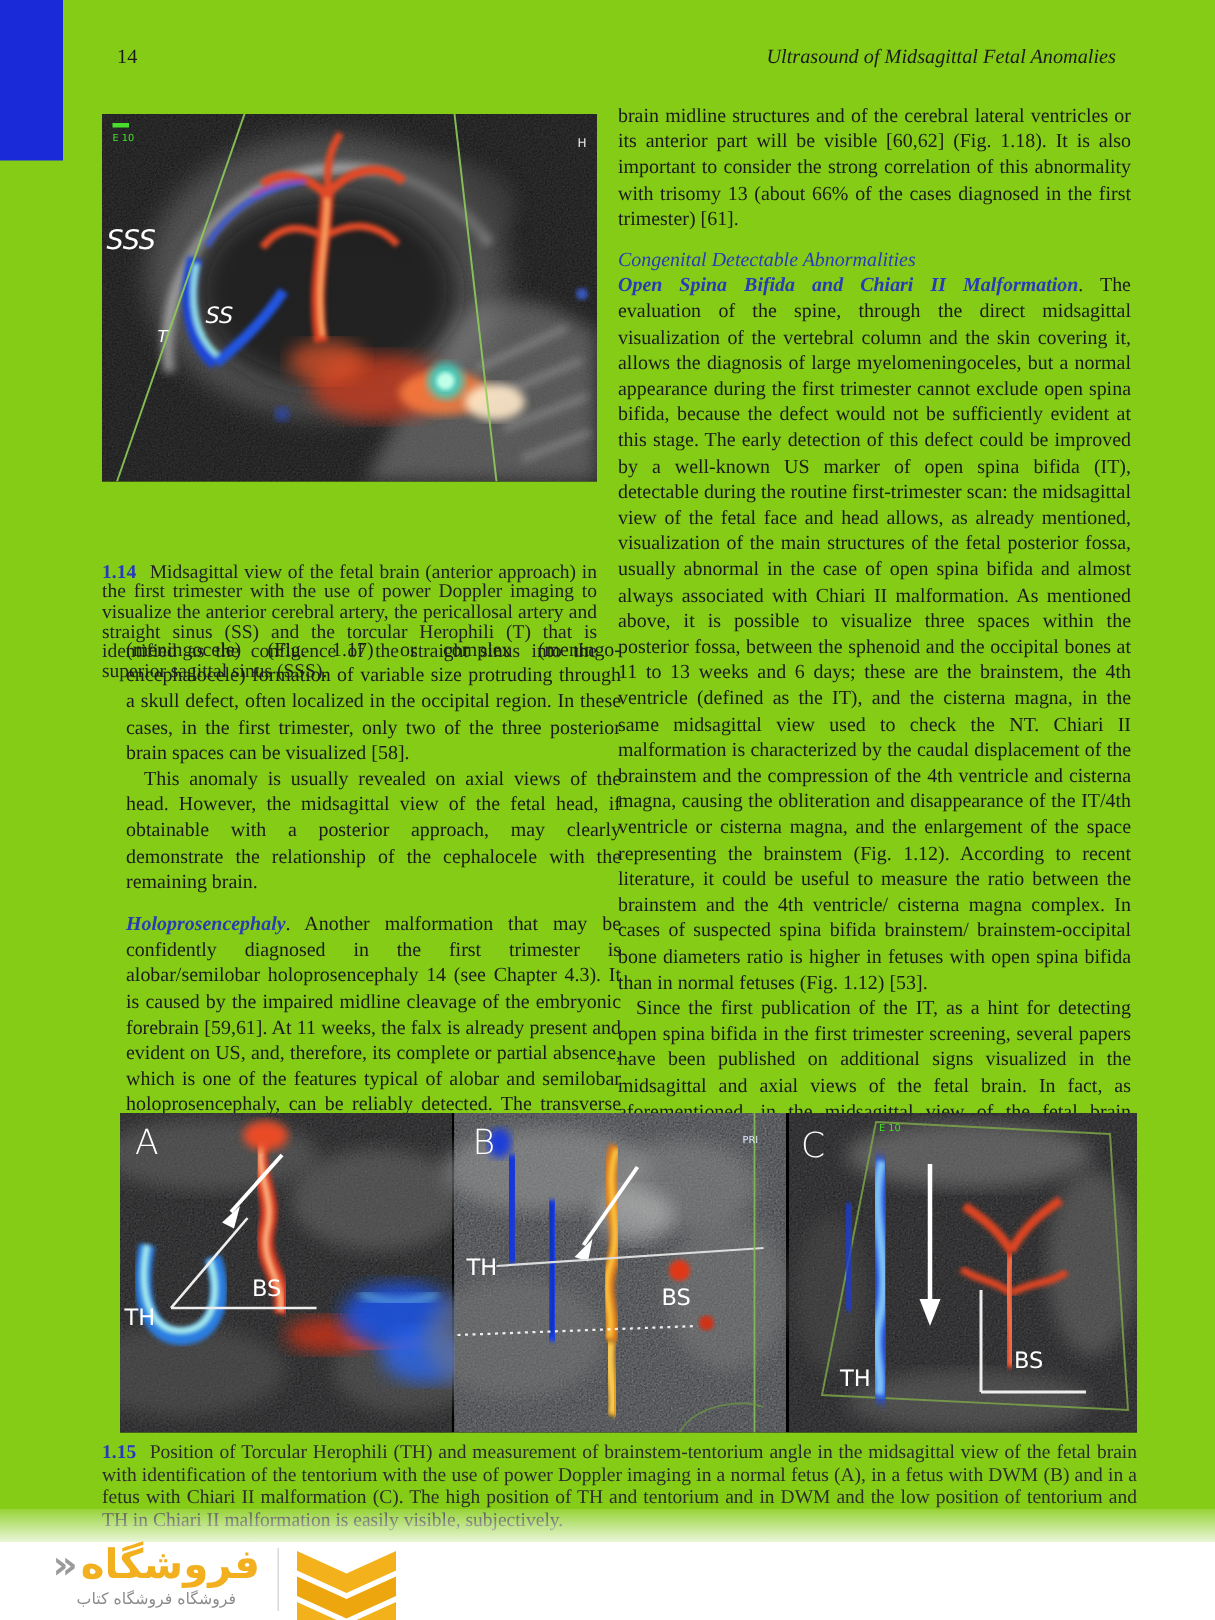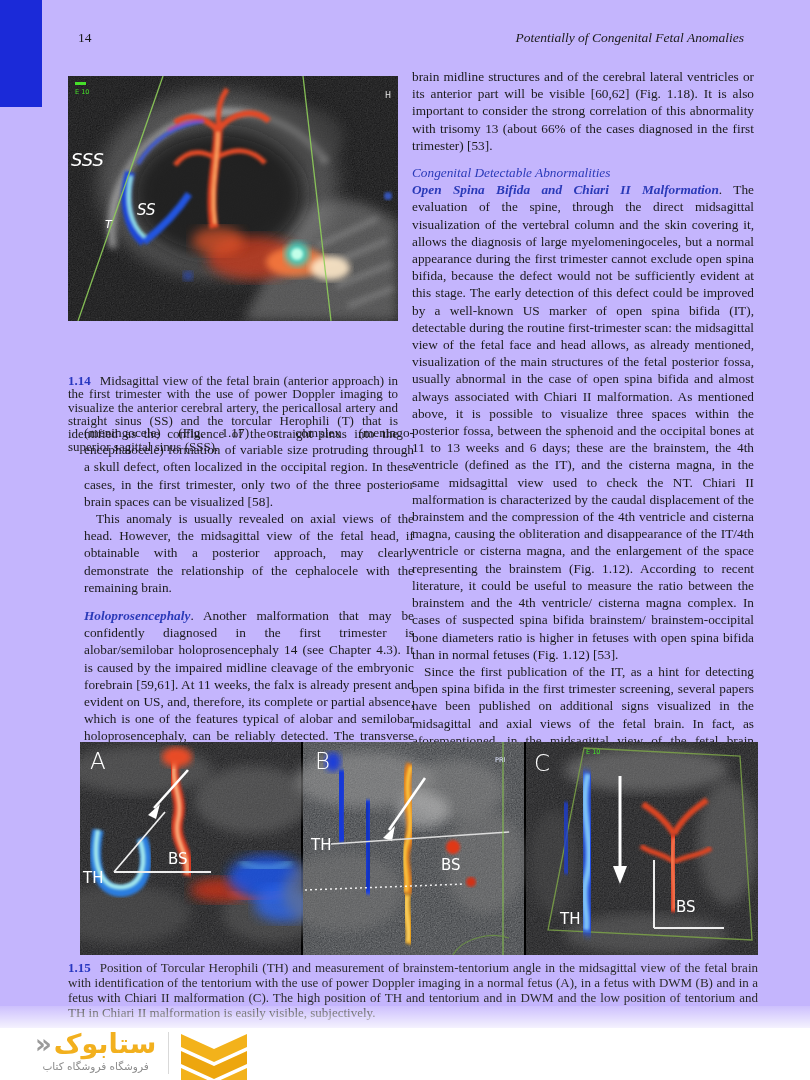--- a/index.html
+++ b/index.html
@@ -1,18 +1,18 @@
 <!DOCTYPE html>
 <html><head>
 <meta charset="utf-8">
 <style>
   html,body{margin:0;padding:0;background:#e8e8e8;}
   .page{
     position:relative;width:810px;height:1080px;margin:0 auto;
-    background:#c4b5fd;overflow:hidden;
+    background:#84cc16;overflow:hidden;
     font-family:"Liberation Serif","DejaVu Serif",serif;
     color:#1b1b1b;
   }
   
   .corner-mark{position:absolute;left:0;top:0;width:42px;height:107px;background:#1b2ad8;}
   
   .page-num{position:absolute;left:78px;top:30px;font-size:13.5px;}
   .running-title{position:absolute;right:66px;top:30px;font-size:13.5px;font-style:italic;text-align:right;}
   
   .fig14{position:absolute;left:68px;top:76px;width:330px;height:245px;background:#050505;z-index:3;}
@@ -59,21 +59,21 @@
   .osd-white{fill:#dfe4ff;font-size:6.5px;}
 </style>
 </head>
 <body>
 
 <div class="page">
 
   <div class="corner-mark"></div>
 
   <div class="page-num">14</div>
-  <div class="running-title">Potentially of Congenital Fetal Anomalies</div>
+  <div class="running-title">Ultrasound of Midsagittal Fetal Anomalies</div>
 
   <div class="fig14">
     <svg width="330" height="245" viewBox="0 0 330 245">
       <defs>
         <filter id="b1">
             <feGaussianBlur stdDeviation="1.5"></feGaussianBlur>
           </filter>
         <filter id="b3">
             <feGaussianBlur stdDeviation="3"></feGaussianBlur>
           </filter>
@@ -144,21 +144,21 @@
     <span class="capnum">1.14</span><span>Midsagittal view of the fetal brain (anterior approach) in the first trimester with the use of power Doppler imaging to visualize the anterior cerebral artery, the pericallosal artery and straight sinus (SS) and the torcular Herophili (T) that is identified as the confluence of the straight sinus into the superior sagittal sinus (SSS).</span>
   </div>
 
   <section class="col col-left">
     <p>(meningocele) (Fig. 1.17) or complex (meningo-encephalocele) formation of variable size protruding through a skull defect, often localized in the occipital region. In these cases, in the first trimester, only two of the three posterior brain spaces can be visualized [58].</p>
     <p class="indent">This anomaly is usually revealed on axial views of the head. However, the midsagittal view of the fetal head, if obtainable with a posterior approach, may clearly demonstrate the relationship of the cephalocele with the remaining brain.</p>
     <p class="gap-above"><span class="blue-italic">Holoprosencephaly</span><span>. Another malformation that may be confidently diagnosed in the first trimester is alobar/semilobar holoprosencephaly 14 (see Chapter 4.3). It is caused by the impaired midline cleavage of the embryonic forebrain [59,61]. At 11 weeks, the falx is already present and evident on US, and, therefore, its complete or partial absence, which is one of the features typical of alobar and semilobar holoprosencephaly, can be reliably detected. The transverse view of the head will not show the typical butterfly sign, but the fusion of the</span></p>
   </section>
 
   <section class="col col-right">
-    <p>brain midline structures and of the cerebral lateral ventricles or its anterior part will be visible [60,62] (Fig. 1.18). It is also important to consider the strong correlation of this abnormality with trisomy 13 (about 66% of the cases diagnosed in the first trimester) [53].</p>
+    <p>brain midline structures and of the cerebral lateral ventricles or its anterior part will be visible [60,62] (Fig. 1.18). It is also important to consider the strong correlation of this abnormality with trisomy 13 (about 66% of the cases diagnosed in the first trimester) [61].</p>
     <p class="section-heading">Congenital Detectable Abnormalities</p>
     <p><span class="blue-italic">Open Spina Bifida and Chiari II Malformation</span><span>. The evaluation of the spine, through the direct midsagittal visualization of the vertebral column and the skin covering it, allows the diagnosis of large myelomeningoceles, but a normal appearance during the first trimester cannot exclude open spina bifida, because the defect would not be sufficiently evident at this stage. The early detection of this defect could be improved by a well-known US marker of open spina bifida (IT), detectable during the routine first-trimester scan: the midsagittal view of the fetal face and head allows, as already mentioned, visualization of the main structures of the fetal posterior fossa, usually abnormal in the case of open spina bifida and almost always associated with Chiari II malformation. As mentioned above, it is possible to visualize three spaces within the posterior fossa, between the sphenoid and the occipital bones at 11 to 13 weeks and 6 days; these are the brainstem, the 4th ventricle (defined as the IT), and the cisterna magna, in the same midsagittal view used to check the NT. Chiari II malformation is characterized by the caudal displacement of the brainstem and the compression of the 4th ventricle and cisterna magna, causing the obliteration and disappearance of the IT/4th ventricle or cisterna magna, and the enlargement of the space representing the brainstem (Fig. 1.12). According to recent literature, it could be useful to measure the ratio between the brainstem and the 4th ventricle/ cisterna magna complex. In cases of suspected spina bifida brainstem/ brainstem-occipital bone diameters ratio is higher in fetuses with open spina bifida than in normal fetuses (Fig. 1.12) [53].</span></p>
     <p class="indent">Since the first publication of the IT, as a hint for detecting open spina bifida in the first trimester screening, several papers have been published on additional signs visualized in the midsagittal and axial views of the fetal brain. In fact, as aforementioned, in the midsagittal view of the fetal brain through the anterior fontanelle, obtained for the evaluation of NT and of the brain spaces in posterior fossa, when two instead of three spaces are visualized such as in Chiari II, it is useful, by using</p>
   </section>
 
   <div class="fig15">
     <svg width="678" height="213" viewBox="0 0 678 213">
       <defs>
         <filter id="c1">
             <feGaussianBlur stdDeviation="1.5"></feGaussianBlur>
@@ -263,21 +263,21 @@
   <div class="fig15-caption">
     <span class="capnum">1.15</span><span>Position of Torcular Herophili (TH) and measurement of brainstem-tentorium angle in the midsagittal view of the fetal brain with identification of the tentorium with the use of power Doppler imaging in a normal fetus (A), in a fetus with DWM (B) and in a fetus with Chiari II malformation (C). The high position of TH and tentorium and in DWM and the low position of tentorium and TH in Chiari II malformation is easily visible, subjectively.</span>
   </div>
 
   <div class="caption-fade"></div>
 
   <div class="footer">
     <div class="logo-group">
       <div class="logo-text-stack">
         <div class="logo-row">
-          <span class="logo-wordmark">ستابوک</span>
+          <span class="logo-wordmark">فروشگاه</span>
           <span class="logo-guillemet">«</span>
         </div>
         <div class="logo-subtitle">فروشگاه فروشگاه کتاب</div>
       </div>
       <div class="logo-divider"></div>
       <div class="logo-chevron">
         <svg width="66" height="58" viewBox="0 0 66 58">
           <polygon points="0,0 33,15 66,0 66,13 33,28 0,13" fill="#f3b21b"></polygon>
           <polygon points="0,17 33,32 66,17 66,30 33,45 0,30" fill="#eda60e"></polygon>
           <polygon points="0,34 33,49 66,34 66,47 33,62 0,47" fill="#f3b21b"></polygon>

